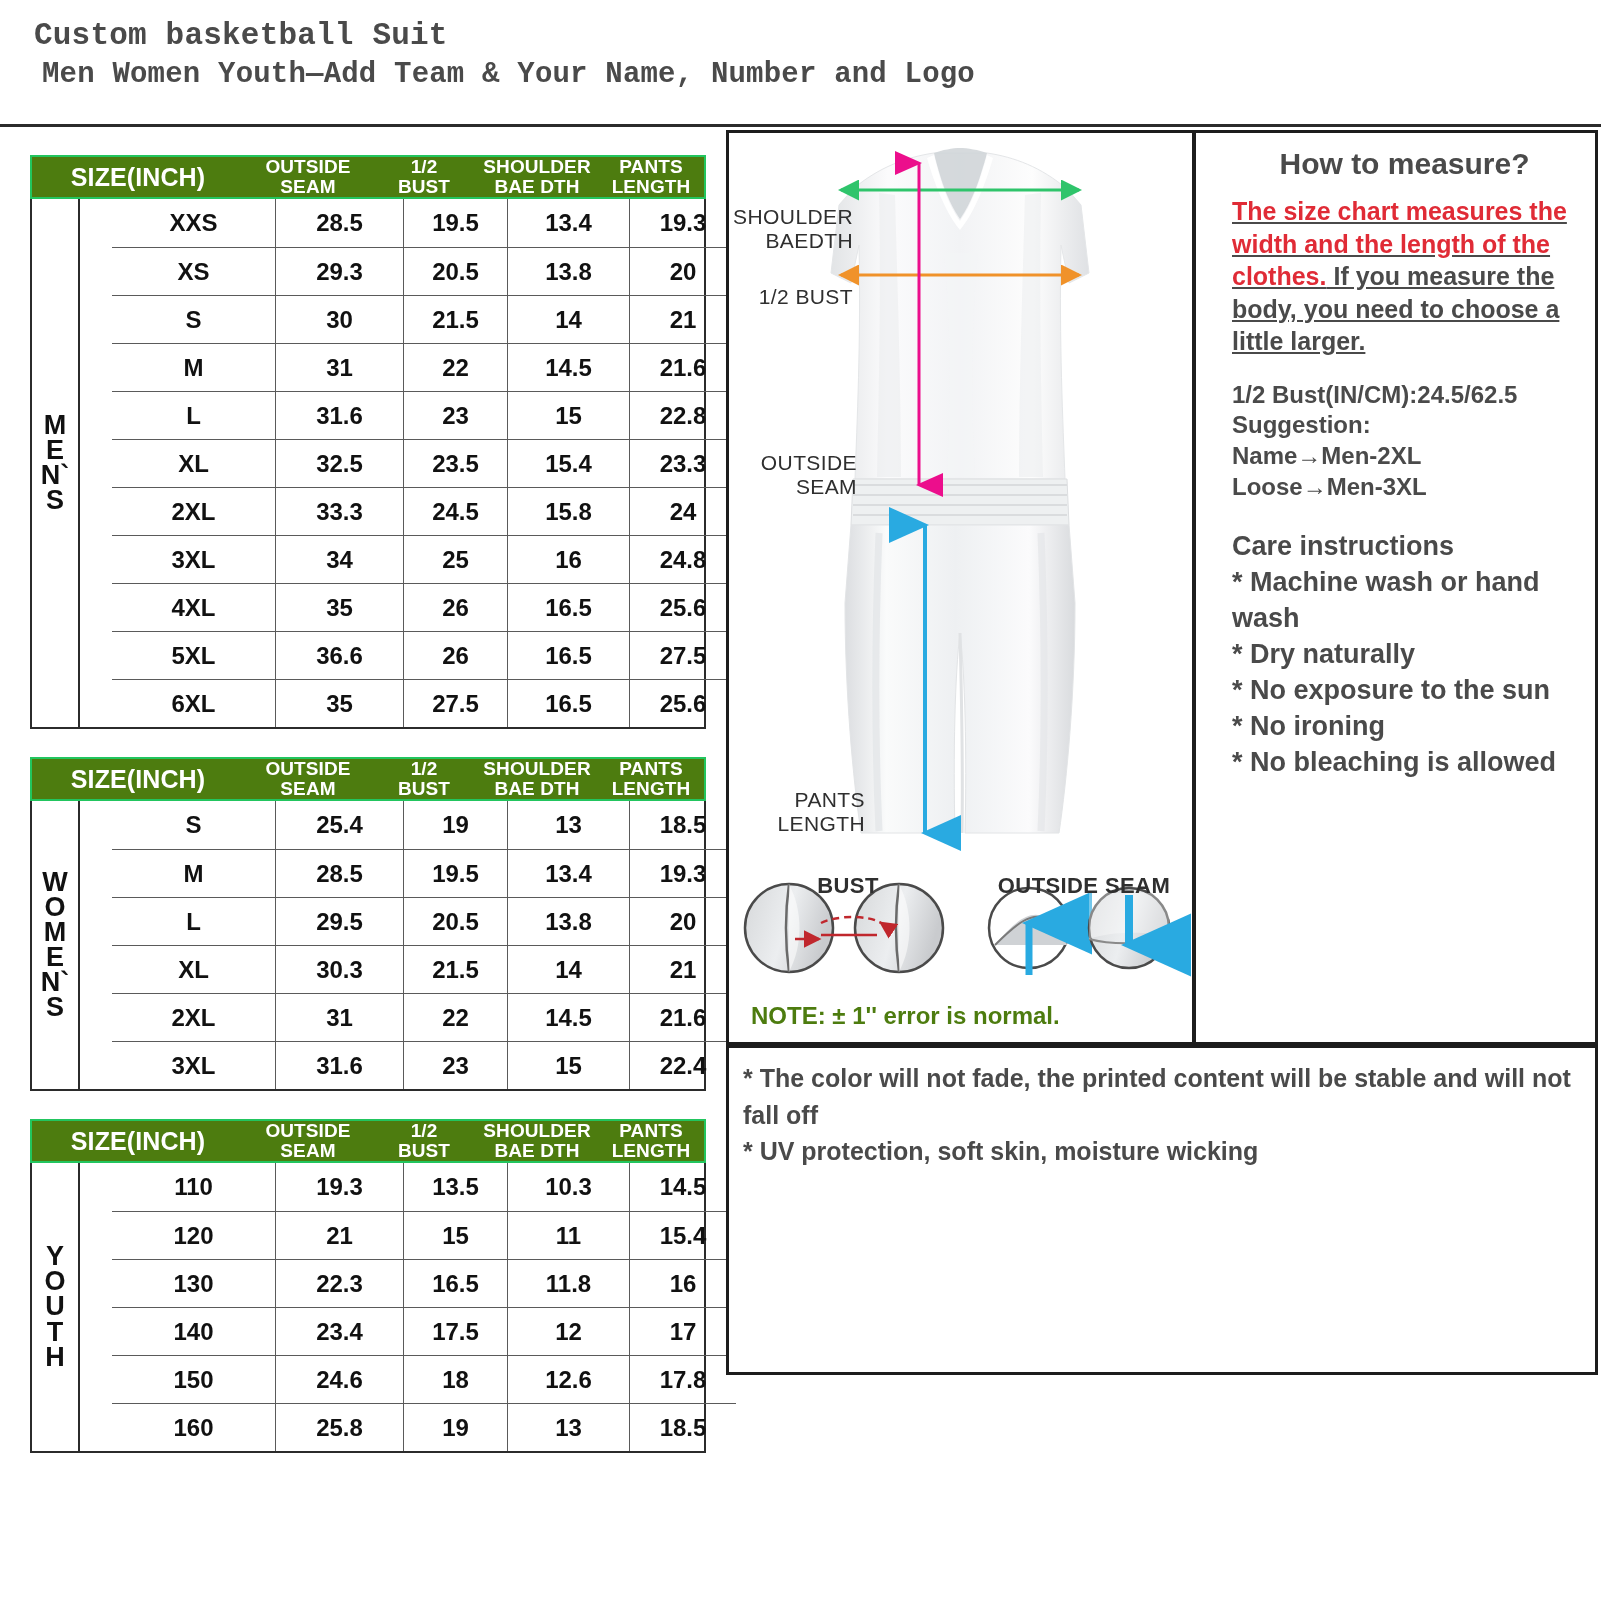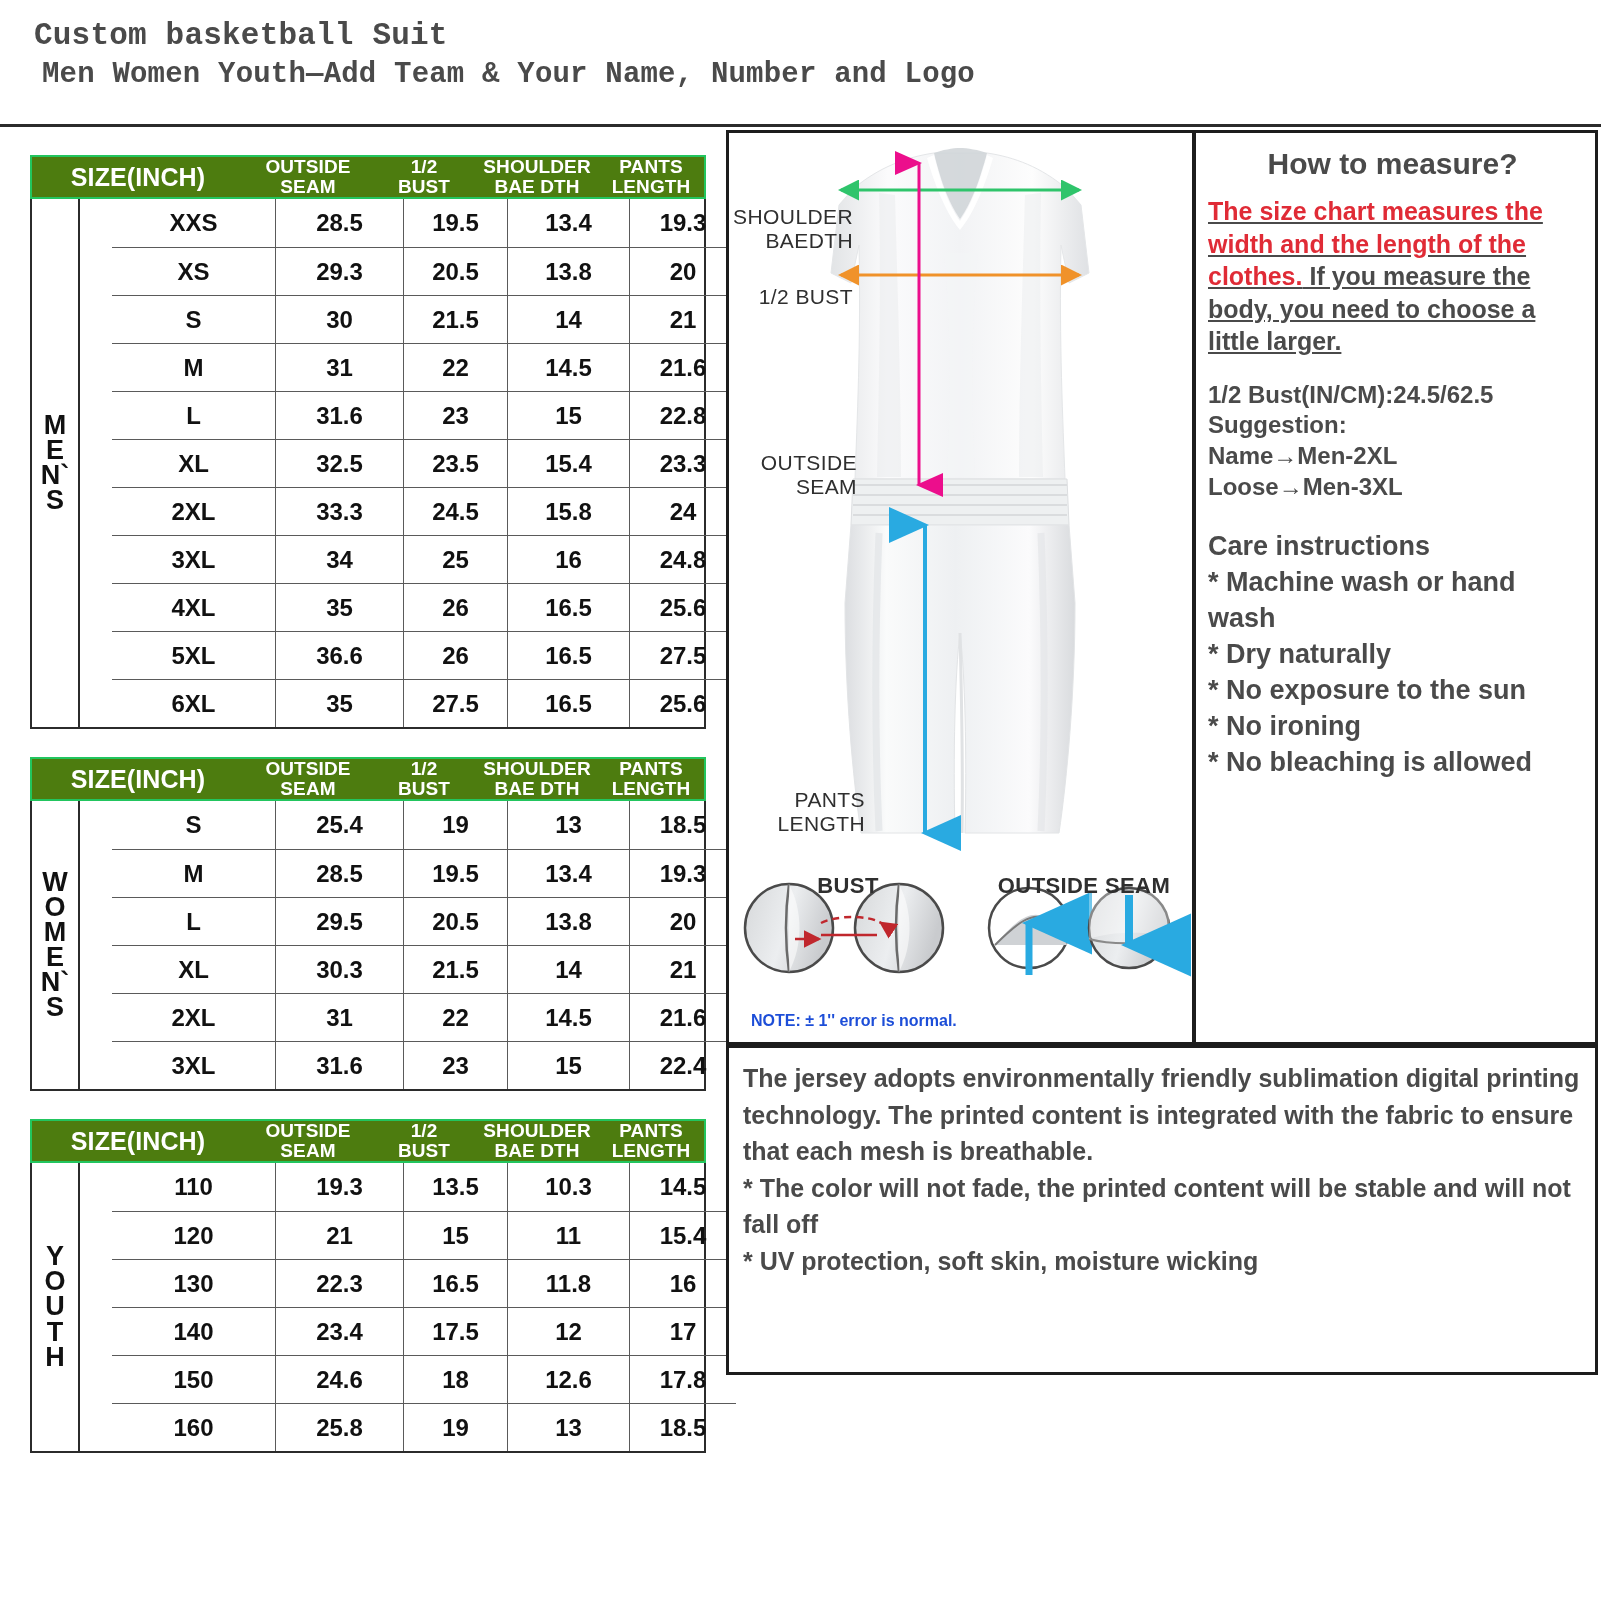--- a/index.html
+++ b/index.html
@@ -93,21 +93,21 @@
     border: 3px solid #1d1d1d; border-left: 2px solid #1d1d1d;
     background: #fff; overflow: hidden;
   }
   .desc-box {
     position: absolute; left: 726px; top: 1045px;
     width: 872px; height: 330px;
     border: 3px solid #1d1d1d; background: #fff; overflow: hidden;
   }
 
   
-  .measure-inner { padding: 14px 18px 0 12px; }
+  .measure-inner { padding: 14px 18px 0 36px; }
   .m-title {
     text-align: center; font-size: 30px; font-weight: bold;
     color: #4a4a4a; margin-bottom: 14px;
   }
   .m-para { font-size: 25px; line-height: 1.30; color: #4a4a4a; font-weight: bold; text-decoration: underline; }
   .m-red { color: #e02b36; }
   .m-eg { margin-top: 22px; font-size: 24px; line-height: 1.29; color: #4a4a4a; font-weight: bold; }
   .m-care { margin-top: 26px; font-size: 27px; line-height: 1.33; color: #4a4a4a; font-weight: bold; }
 
   
@@ -119,21 +119,21 @@
   
   .diag { position: relative; width: 100%; height: 100%; }
   .dlabel {
     position: absolute; font-size: 21px; font-weight: normal;
     color: #2f2f2f; text-align: right; line-height: 1.16;
     letter-spacing: .4px; white-space: pre-line;
   }
   .dlabel.ctr { text-align: center; }
   .note-txt {
     position: absolute; left: 22px; bottom: 12px;
-    font-size: 16px; font-weight: bold; color: #1d4ed8;
+    font-size: 24px; font-weight: bold; color: #4d7c0f;
   }
 </style>
 </head>
 <body>
 
 <div class="page">
 
   <div class="header">
     <div class="line1">Custom basketball Suit</div>
     <div class="line2">Men Women Youth—Add Team &amp; Your Name, Number and Logo</div>
@@ -529,19 +529,18 @@
 * Dry naturally
 * No exposure to the sun
 * No ironing
 * No bleaching is allowed</div>
       </div>
     </div>
   </div>
 
   <div class="desc-box">
     <div class="desc-inner">
-      <div>The jersey adopts environmentally friendly sublimation digital printing technology. The printed content is integrated with the fabric to ensure that each mesh is breathable.</div>
       <div>* The color will not fade, the printed content will be stable and will not fall off</div>
       <div>* UV protection, soft skin, moisture wicking</div>
     </div>
   </div>
 
 </div>
 
 </body></html>

